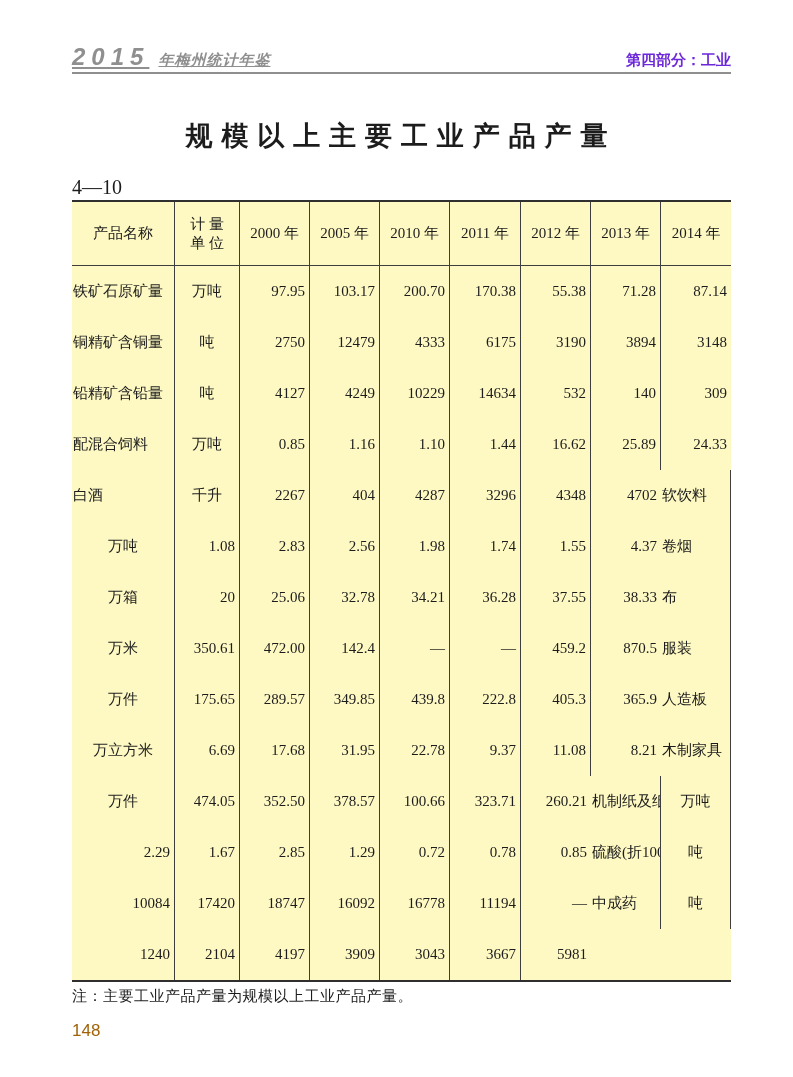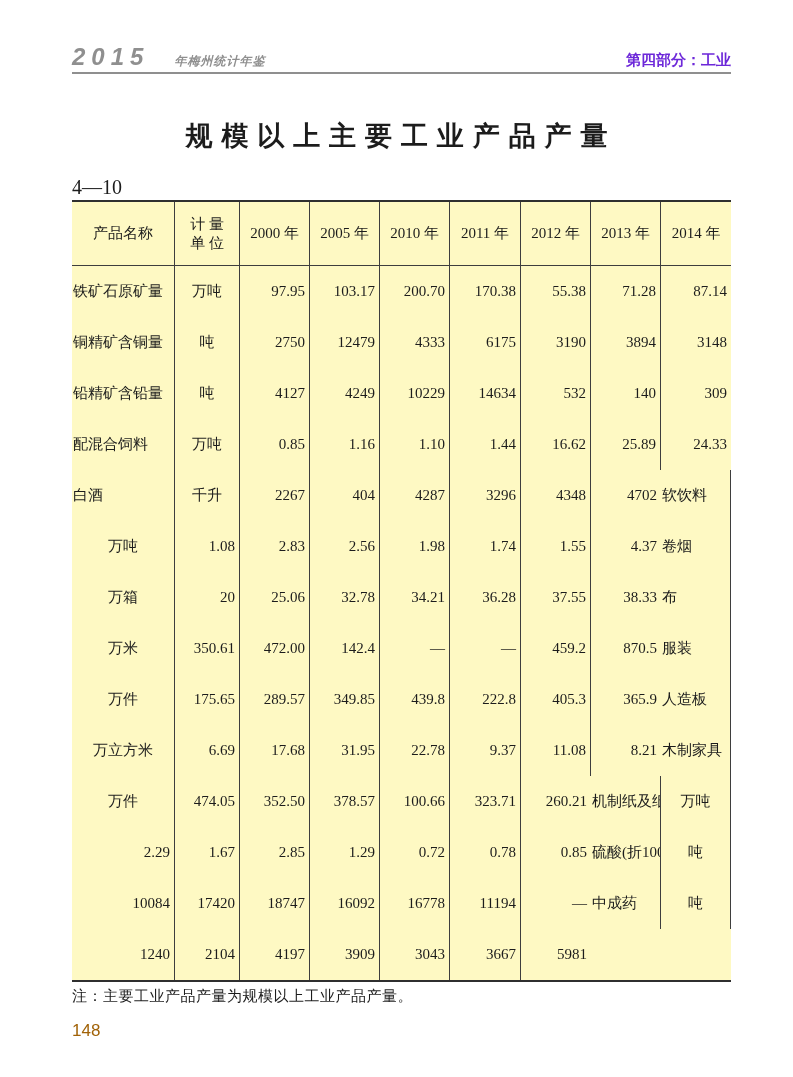--- a/index.html
+++ b/index.html
@@ -11,31 +11,32 @@
     background: #ffffff;
     font-family: "Liberation Serif", "DejaVu Serif", serif;
     color: #1c1c1c;
     overflow: hidden;
   }
 
   
   .page-header { position: absolute; left: 72px; top: 38px; width: 659px; height: 34px; }
   .logo {
     position: absolute; left: 0; bottom: 3px;
-    display: flex; align-items: baseline; gap: 25px;
+    display: flex; align-items: baseline; gap: 9px;
     color: #8f8f8f;
     font-family: "Liberation Sans", "DejaVu Sans", sans-serif;
     white-space: nowrap;
+    text-decoration: underline;
   }
   .logo-year {
     font-size: 24px; font-weight: bold; font-style: italic;
     letter-spacing: 6px; line-height: 1;
   }
   .logo-text {
-    font-size: 12px; font-weight: bold; font-style: italic;
+    font-size: 15px; font-weight: bold; font-style: italic;
     letter-spacing: 1px; line-height: 1;
   }
   .section-label {
     position: absolute; right: 0; bottom: 5px;
     font-family: "Liberation Sans", "DejaVu Sans", sans-serif;
     font-size: 15px; font-weight: bold; color: #6d28d9; line-height: 1;
   }
   .header-rule {
     position: absolute; left: 72px; top: 72px;
     width: 659px; height: 2px; background: #8f8f8f;

